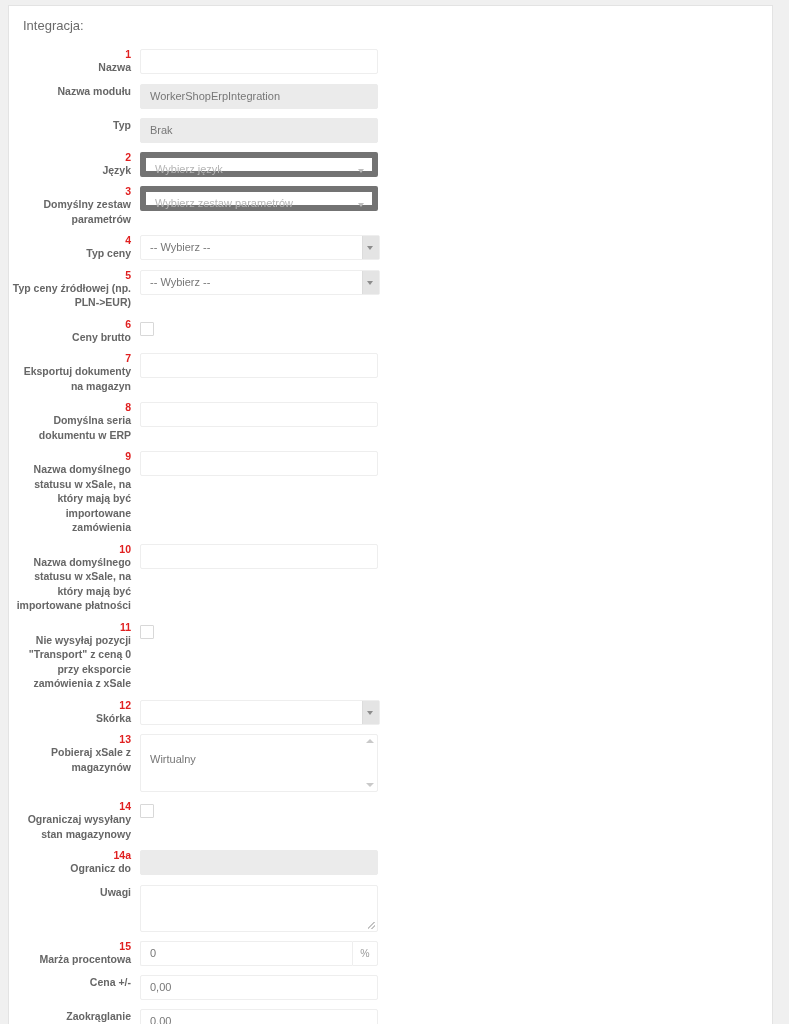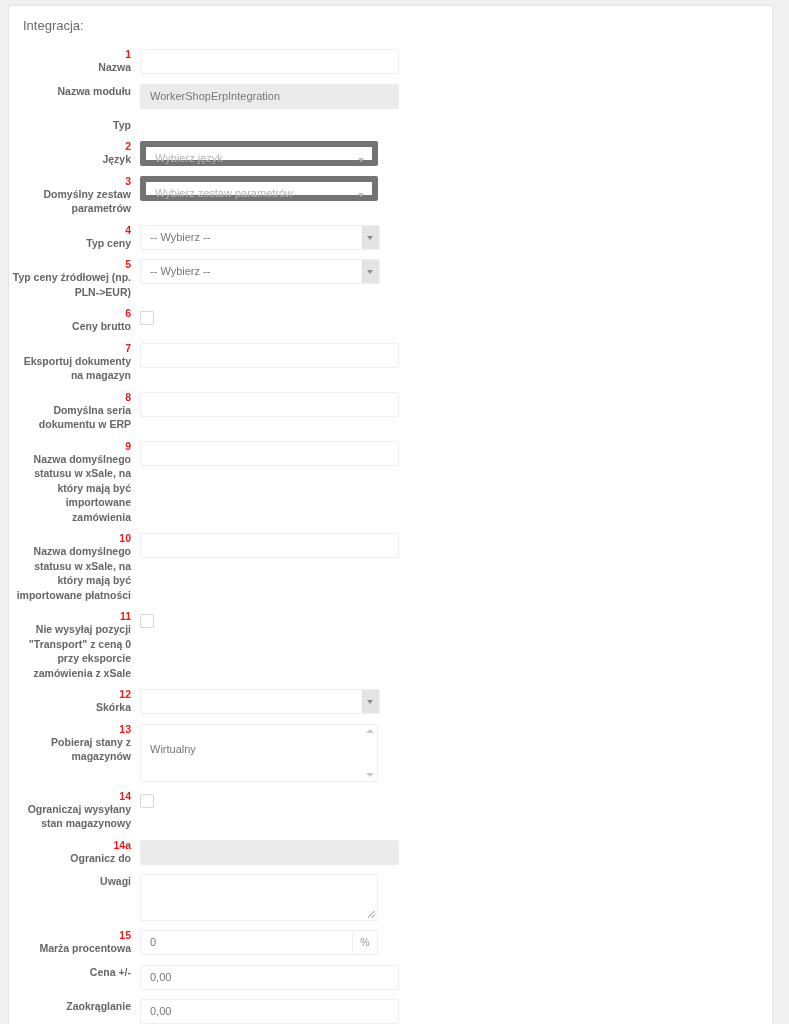--- a/index.html
+++ b/index.html
@@ -64,21 +64,21 @@
     font-weight: bold;
     color: #666666;
     line-height: 14.5px;
     font-family: "Liberation Sans", sans-serif;
   }
   .field-col {
     flex: 0 0 238px;
     width: 238px;
   }
   .inp {
-    width: 259px;
+    width: 238px;
     height: 25px;
     box-sizing: border-box;
     border: 1px solid #eeeeee;
     background: #ffffff;
     font-size: 11px;
     color: #777777;
     padding: 0 9px;
     line-height: 23px;
     font-family: "Liberation Sans", sans-serif;
     border-radius: 2px;
@@ -254,20 +254,23 @@
           </div>
           <div class="field-col">
             <div class="inp plain disabled">WorkerShopErpIntegration</div>
           </div>
         </div>
         <div class="row">
           <div class="label-col">
             <span class="ann empty"></span>
             <span class="lbl">Typ</span>
           </div>
+          <div class="field-col">
+            <div class="inp plain disabled">Brak</div>
+          </div>
         </div>
         <div class="row">
           <div class="label-col">
             <span class="ann">2</span>
             <span class="lbl">Język</span>
           </div>
           <div class="field-col">
             <div class="sel2"><span>Wybierz język</span><span class="caret2"></span></div>
           </div>
         </div>
@@ -357,21 +360,21 @@
             <span class="ann">12</span>
             <span class="lbl">Skórka</span>
           </div>
           <div class="field-col">
             <div class="nsel"><span></span><span class="nbtn"></span></div>
           </div>
         </div>
         <div class="row">
           <div class="label-col">
             <span class="ann">13</span>
-            <span class="lbl">Pobieraj stany z magazynów</span>
+            <span class="lbl">Pobieraj xSale z magazynów</span>
           </div>
           <div class="field-col">
             <div class="multisel">
               <div>Wirtualny</div>
               <div class="sbar">
                 <span class="sup"></span>
                 <span class="sdn"></span>
               </div>
             </div>
           </div>

